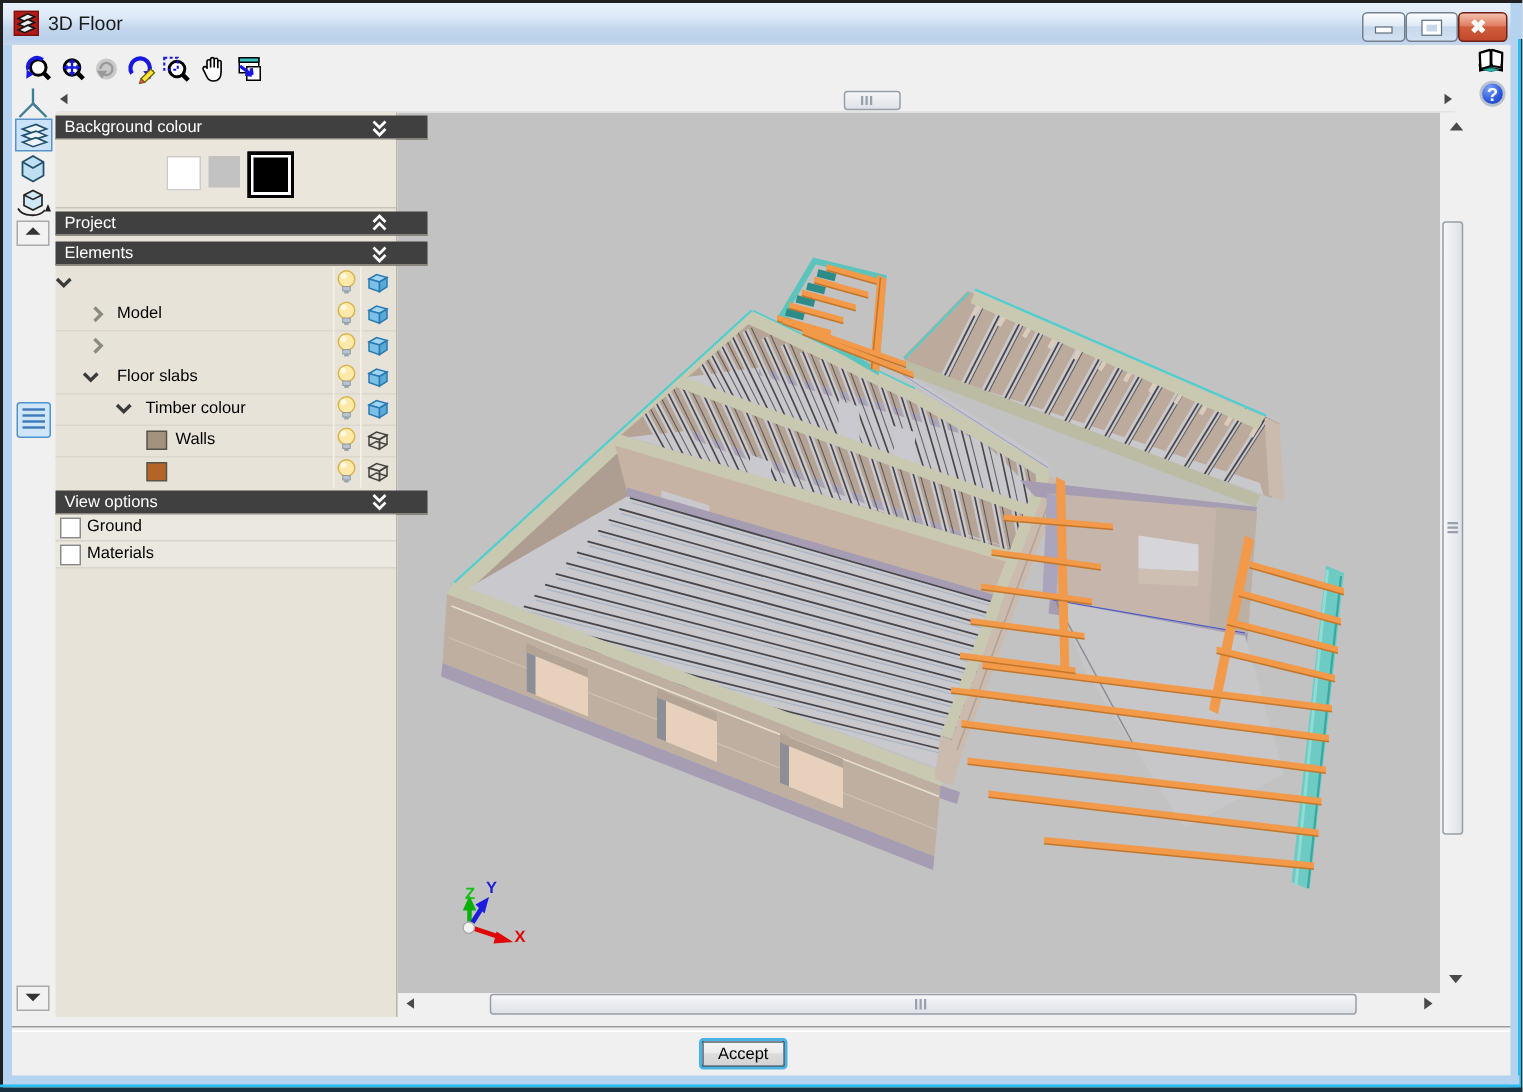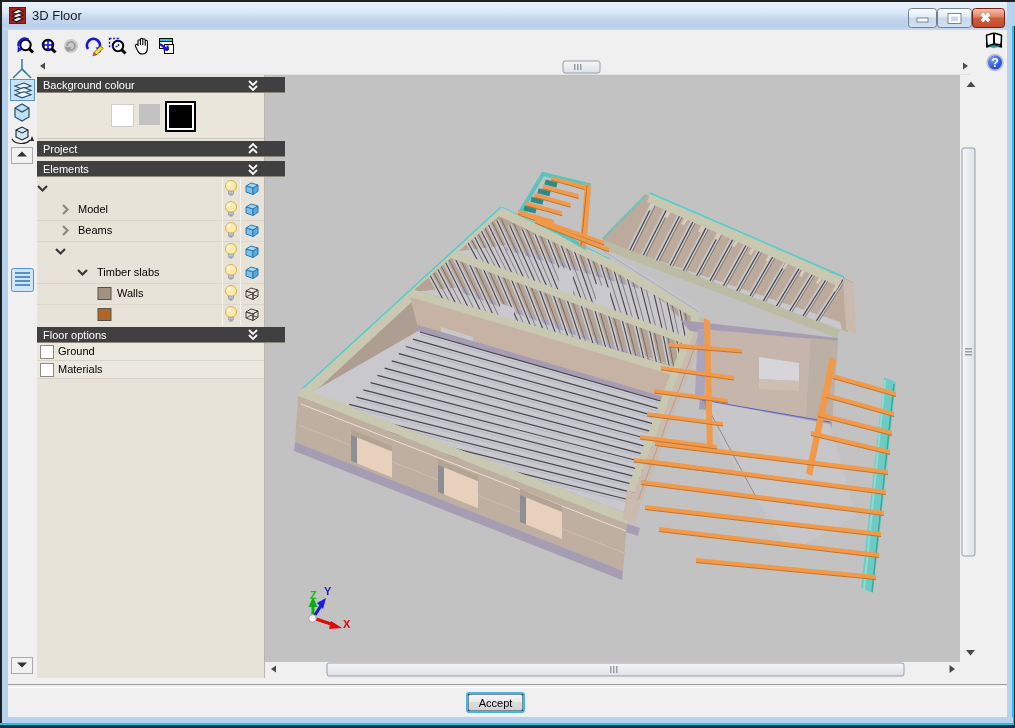--- a/index.html
+++ b/index.html
@@ -525,32 +525,32 @@
   <div class="swatches">
     <div class="sw" style="left:74px;background:#fff;border:1px solid #ccc"></div>
     <div class="sw" style="left:102px;background:#c2c2c2"></div>
     <div class="sw" style="left:128px;top:8px;width:27px;height:27px;background:#000;border:2px solid #000;box-shadow:inset 0 0 0 2px #fff"></div>
   </div>
   <div class="phead" style="top:86px">Elements</div>
   <div class="phead" style="top:66px">Project</div>
     <div class="trow" style="top:124px">
       <span class="tlabel" style="left:41px">Model</span>
     </div>
-    <div class="trow" style="top:145px">
-      <span class="tlabel" style="left:41px">Beams</span>
+    <div class="trow" style="top:166px">
+      <span class="tlabel" style="left:41px">Floor slabs</span>
     </div>
     <div class="trow" style="top:187px">
-      <span class="tlabel" style="left:60px">Timber slabs</span>
+      <span class="tlabel" style="left:60px">Timber colour</span>
     </div>
     <div class="trow" style="top:208px">
       <span class="tlabel" style="left:80px">Walls</span>
     </div>
   <div class="vsep1"></div>
     <div class="vsep2"></div>
-  <div class="phead" style="top:252px">Floor options</div>
+  <div class="phead" style="top:252px">View options</div>
   <div class="crow" style="top:286px">
       <span class="cbox"></span>
       <span class="tlabel" style="left:21px;top:2px">Materials</span>
     </div>
   <div class="crow" style="top:268px">
       <span class="cbox"></span>
       <span class="tlabel" style="left:21px;top:2px">Ground</span>
     </div>
 </div>
 <svg class="abs" style="left:0;top:0" width="270" height="340">

